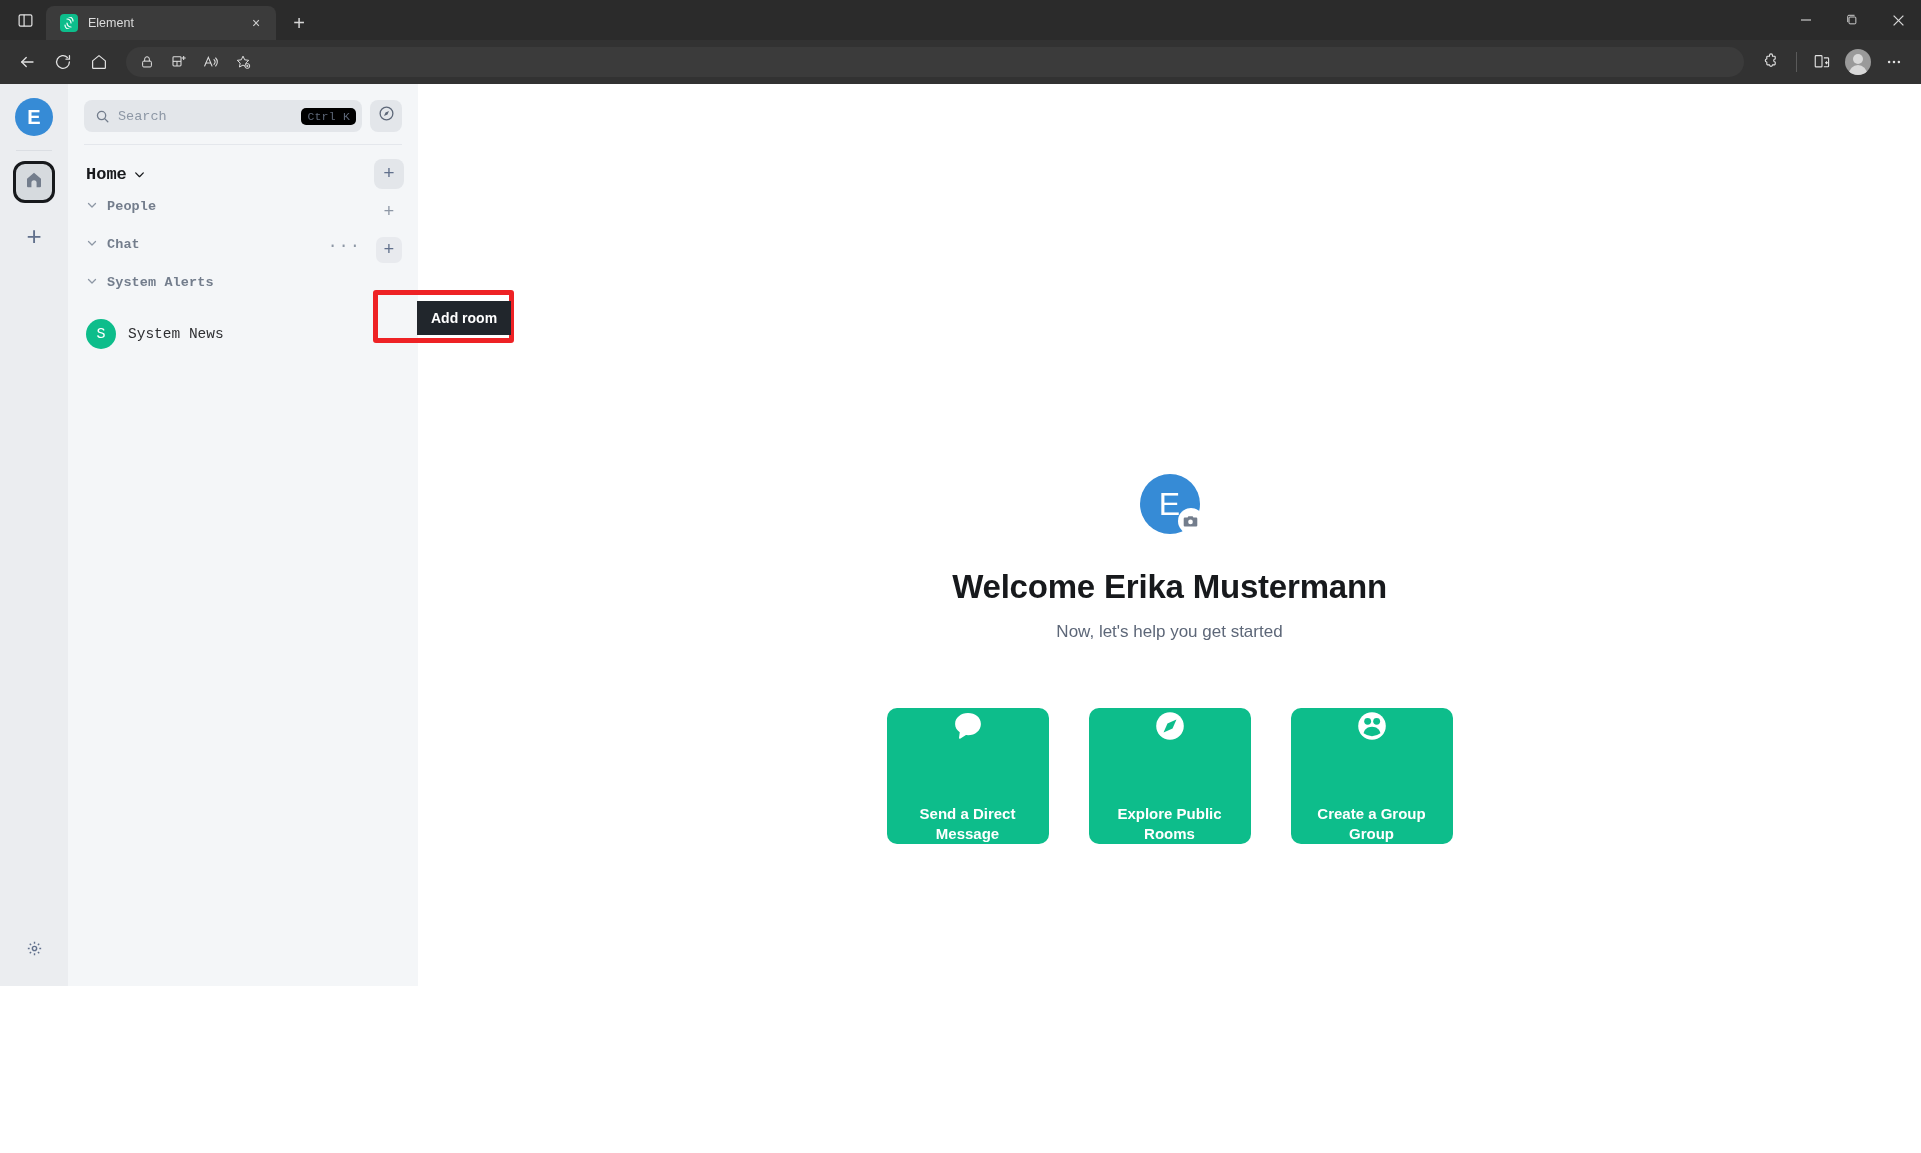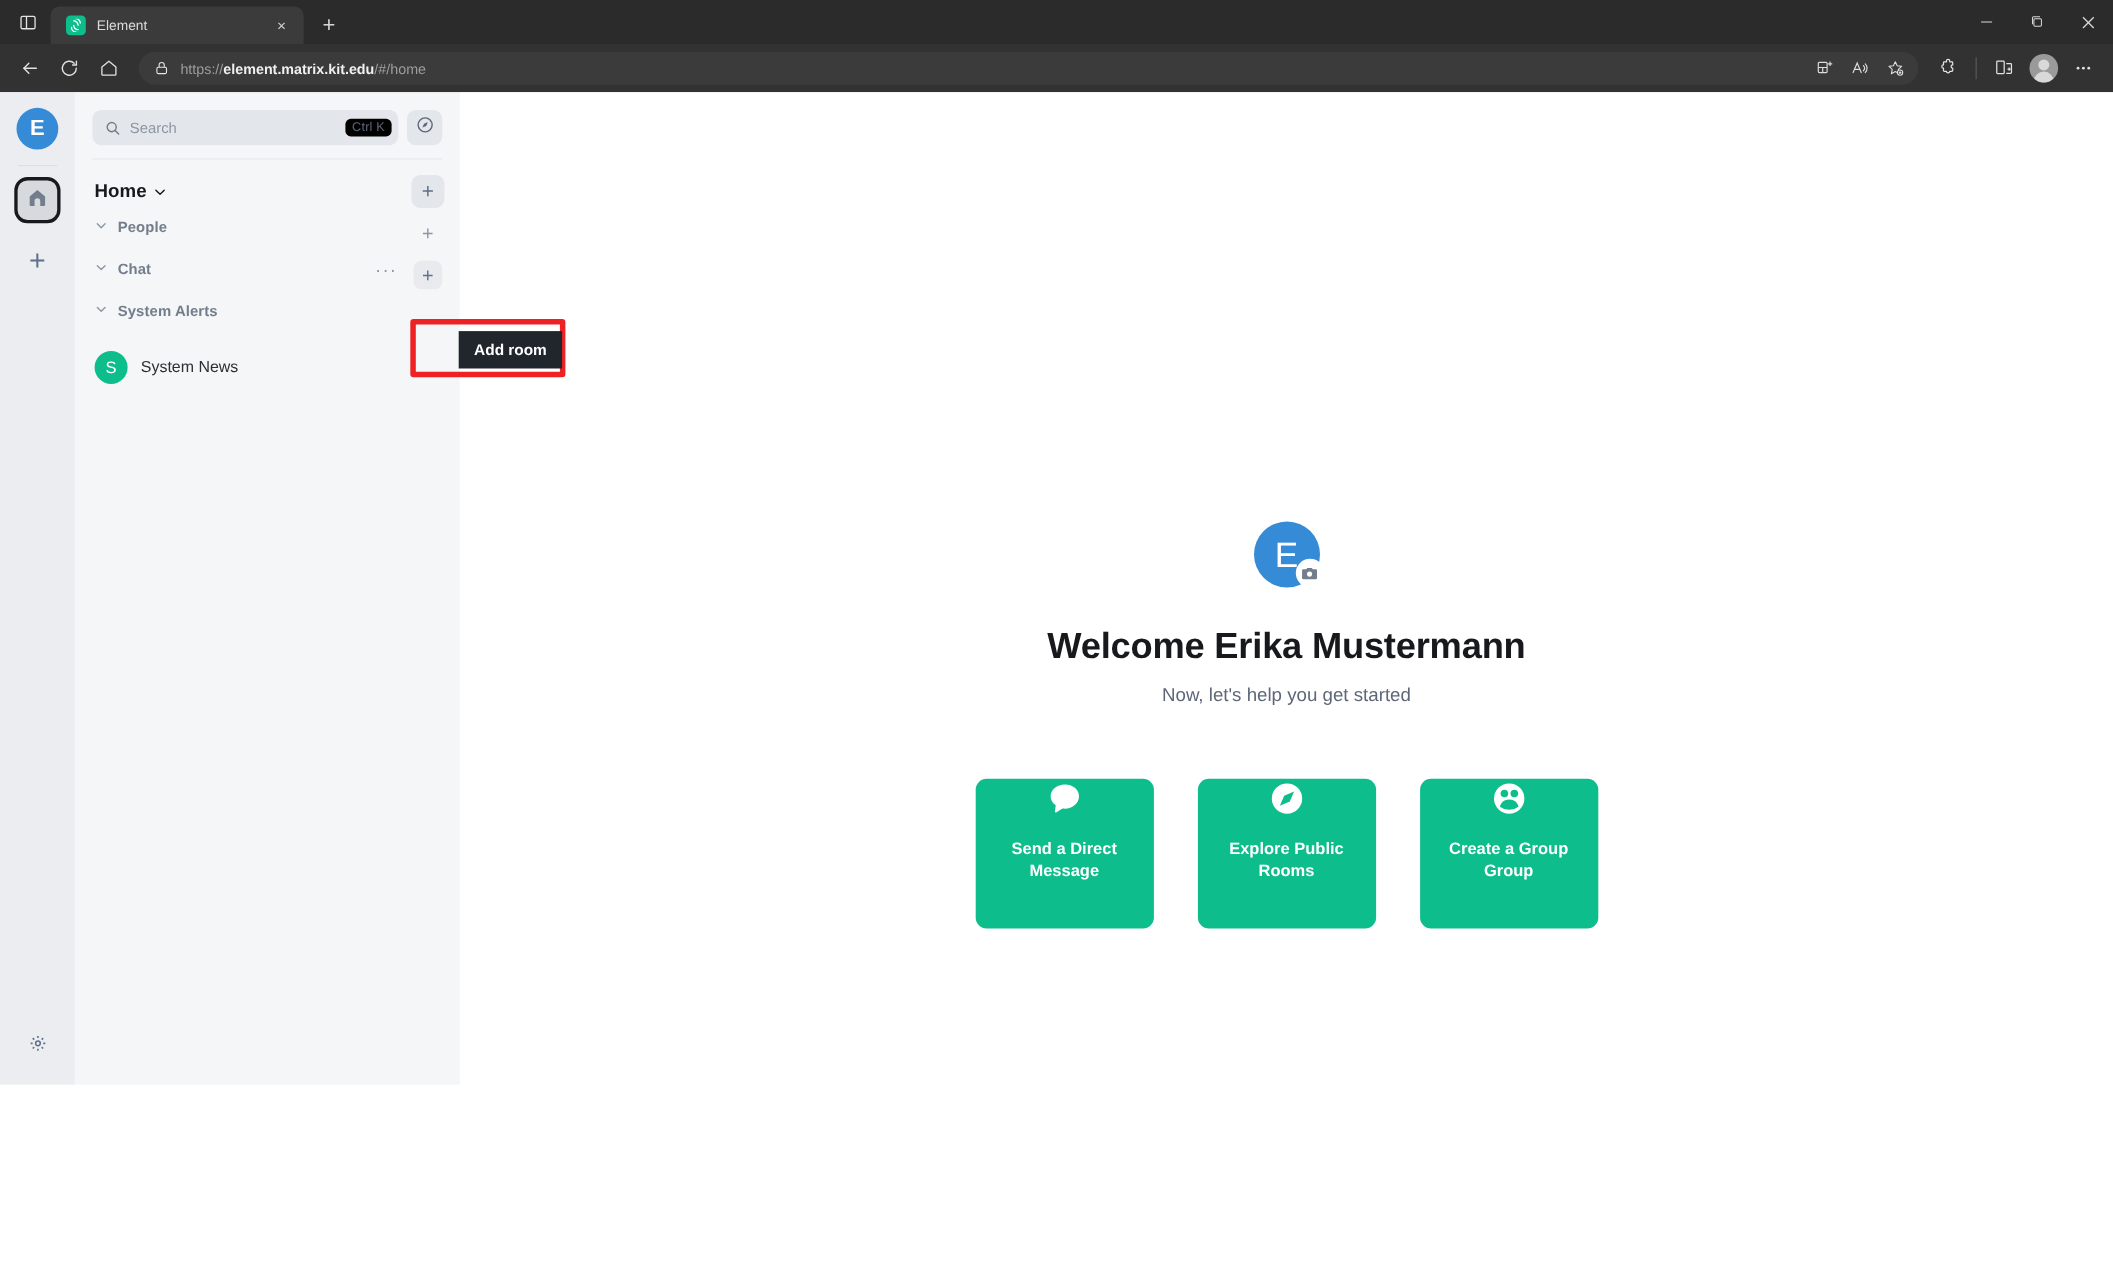--- a/index.html
+++ b/index.html
@@ -117,21 +117,21 @@
   }
   .space-settings {
     position: absolute; bottom: 22px; left: 50%; transform: translateX(-50%);
     width: 32px; height: 32px; display:flex; align-items:center; justify-content:center;
     cursor: pointer;
   }
 
   
   .roomlist {
     width: 350px; background: #f4f6f8; flex: none;
-    display: flex; flex-direction: column; padding: 0 0 0 0;
+    display: flex; flex-direction: column; padding: 0 0 0 0; font-family: Liberation Mono, monospace;
   }
   .rl-search-row {
     display: flex; align-items: center; gap: 8px; padding: 16px 16px 0 16px;
   }
   .searchbox {
     flex: 1; height: 32px; background: #e3e6ea; border-radius: 8px;
     display: flex; align-items: center; padding: 0 6px 0 11px; gap: 8px; cursor: text;
   }
   .searchbox .sicon { display:flex; color:#737d8c; flex:none; }
   .search-placeholder { flex:1; color: #8d97a5; font-size: 13.5px; }
@@ -207,21 +207,21 @@
   }
   .welcome-title {
     margin-top: 34px; font-size: 33px; font-weight: 700; color: #17191c; letter-spacing: -0.2px;
   }
   .welcome-sub {
     margin-top: 16px; font-size: 17px; color: #5d6778; font-weight: 400;
   }
   .cards { display: flex; gap: 40px; margin-top: 66px; }
   .card {
     width: 162px; height: 136px; border-radius: 10px; background: #0dbd8b;
-    display:flex; flex-direction: column; align-items:center; justify-content:flex-start;
+    display:flex; flex-direction: column; align-items:center; justify-content:space-between;
     cursor:pointer; padding: 0 10px;
   }
   .card-icon { margin-bottom: 18px; display:flex; }
   .card-label {
     color:#ffffff; font-size: 15px; font-weight: 700; text-align:center; line-height: 1.35;
   }
 
   
   .highlight-box {
     position: absolute; left: 373px; top: 206px; width: 141px; height: 53px;
@@ -303,21 +303,20 @@
       </svg>
     </div>
 
     <div class="omnibox">
       <span class="lockicon">
         <svg width="14" height="14" viewBox="0 0 24 24" fill="none" stroke="#e7e7e7" stroke-width="1.7">
           <rect x="4.5" y="10.5" width="15" height="10" rx="2"></rect>
             <path d="M8 10.5V7a4 4 0 0 1 8 0v3.5"></path>
         </svg>
       </span>
-      <span class="url"><span class="dim">https://</span><span class="bright">element.matrix.kit.edu</span><span class="dim">/#/home</span></span>
       <span class="omni-actions">
         <span class="navbtn">
           <svg width="16" height="16" viewBox="0 0 24 24" fill="none" stroke="#dcdcdc" stroke-width="1.6">
             <rect x="3" y="4" width="12" height="14" rx="1.4"></rect>
               <line x1="3" y1="11" x2="15" y2="11"></line>
               <line x1="9" y1="11" x2="9" y2="18"></line>
             <line x1="19" y1="3" x2="19" y2="9"></line>
               <line x1="16" y1="6" x2="22" y2="6"></line>
           </svg>
         </span>

